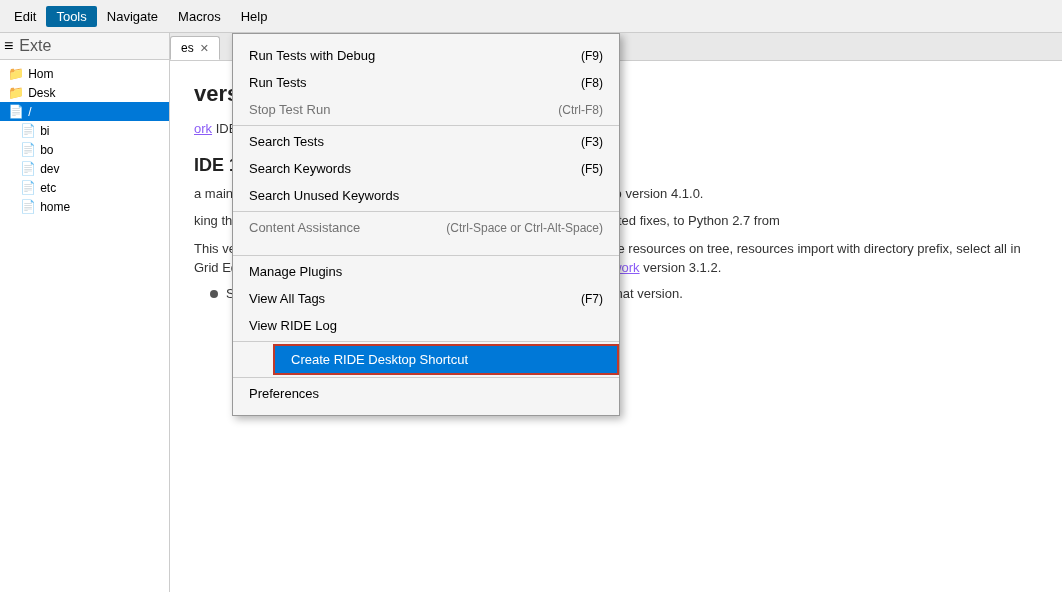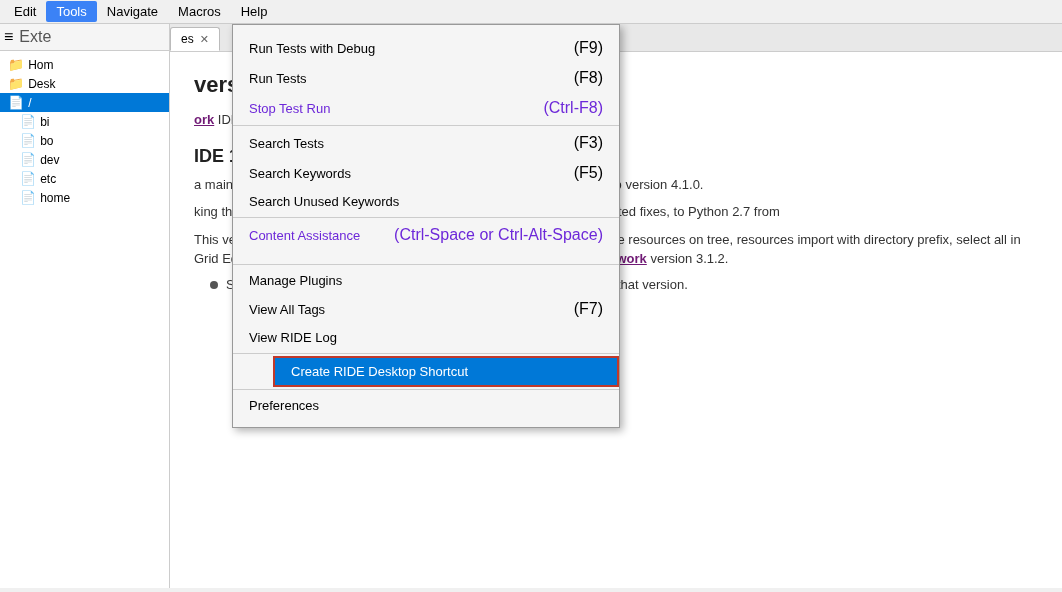--- a/index.html
+++ b/index.html
@@ -11,33 +11,33 @@
       height: 592px;
       overflow: hidden;
       position: relative;
     }
 
     
     .menubar {
       display: flex;
       align-items: center;
       background: #f0f0f0;
-      height: 24px;
+      height: 33px;
       border-bottom: 1px solid #ccc;
       padding: 0 4px;
     }
     .menu-item {
       padding: 3px 10px;
       cursor: pointer;
       font-size: 13px;
       color: #000;
       border-radius: 2px;
     }
     .menu-item.active {
-      background: #3b82f6;
+      background: #0369a1;
       color: #fff;
     }
 
     
     .main-container {
       display: flex;
       height: calc(592px - 28px);
     }
 
     
@@ -131,23 +131,22 @@
       color: #222;
       margin: 16px 0 8px 0;
     }
     .content-body p {
       font-size: 13px;
       color: #333;
       line-height: 1.5;
       margin-bottom: 8px;
     }
     .content-body a {
-      color: #701a75;
+      color: #8b5cf6;
       text-decoration: underline;
-      font-weight: bold;
     }
     .bullet-item {
       display: flex;
       align-items: flex-start;
       margin: 6px 0 6px 16px;
       font-size: 13px;
       color: #333;
     }
     .bullet-dot {
       width: 8px;
@@ -172,31 +171,31 @@
     .dropdown-item {
       display: flex;
       align-items: center;
       justify-content: space-between;
       padding: 6px 16px;
       font-size: 13px;
       color: #000;
       cursor: pointer;
     }
     .dropdown-item.disabled {
-      color: #6d28d9;
+      color: #737373;
       cursor: default;
     }
     .dropdown-item.highlighted {
       background: #0078d7;
       color: #fff;
       border: 2px solid #c0392b;
       margin-left: 40px;
     }
     .shortcut {
-      font-size: 16px;
+      font-size: 12px;
       color: inherit;
       margin-left: 20px;
     }
     .dropdown-separator {
       height: 1px;
       background: #ccc;
       margin: 2px 0;
     }
   </style>
 </head>

